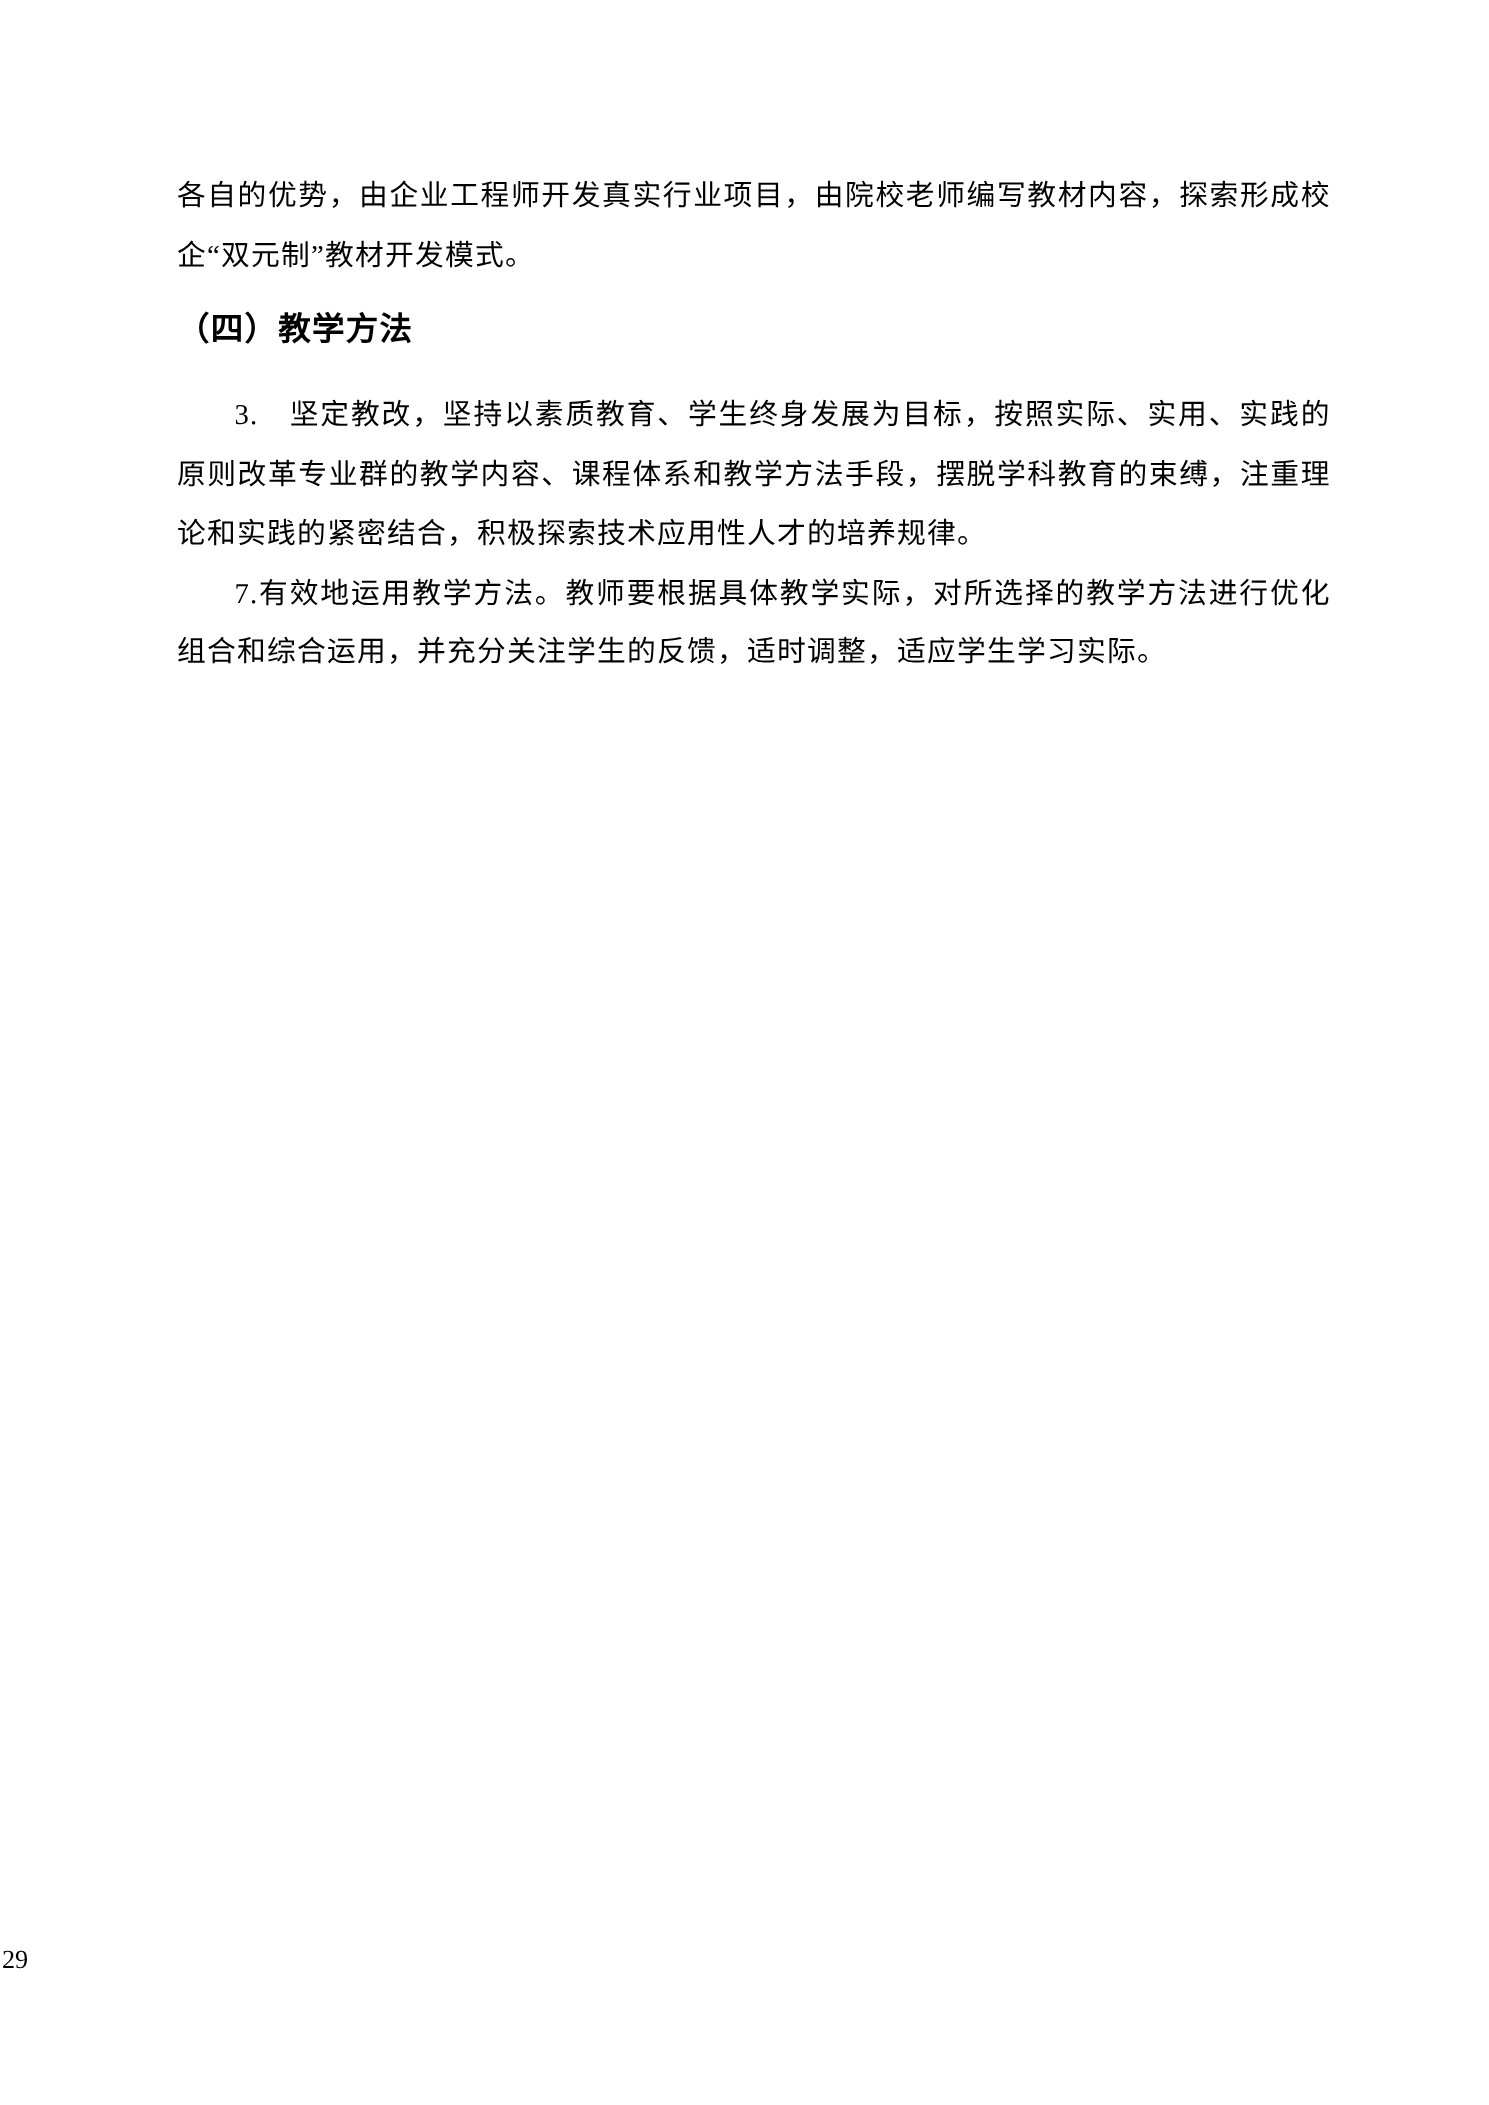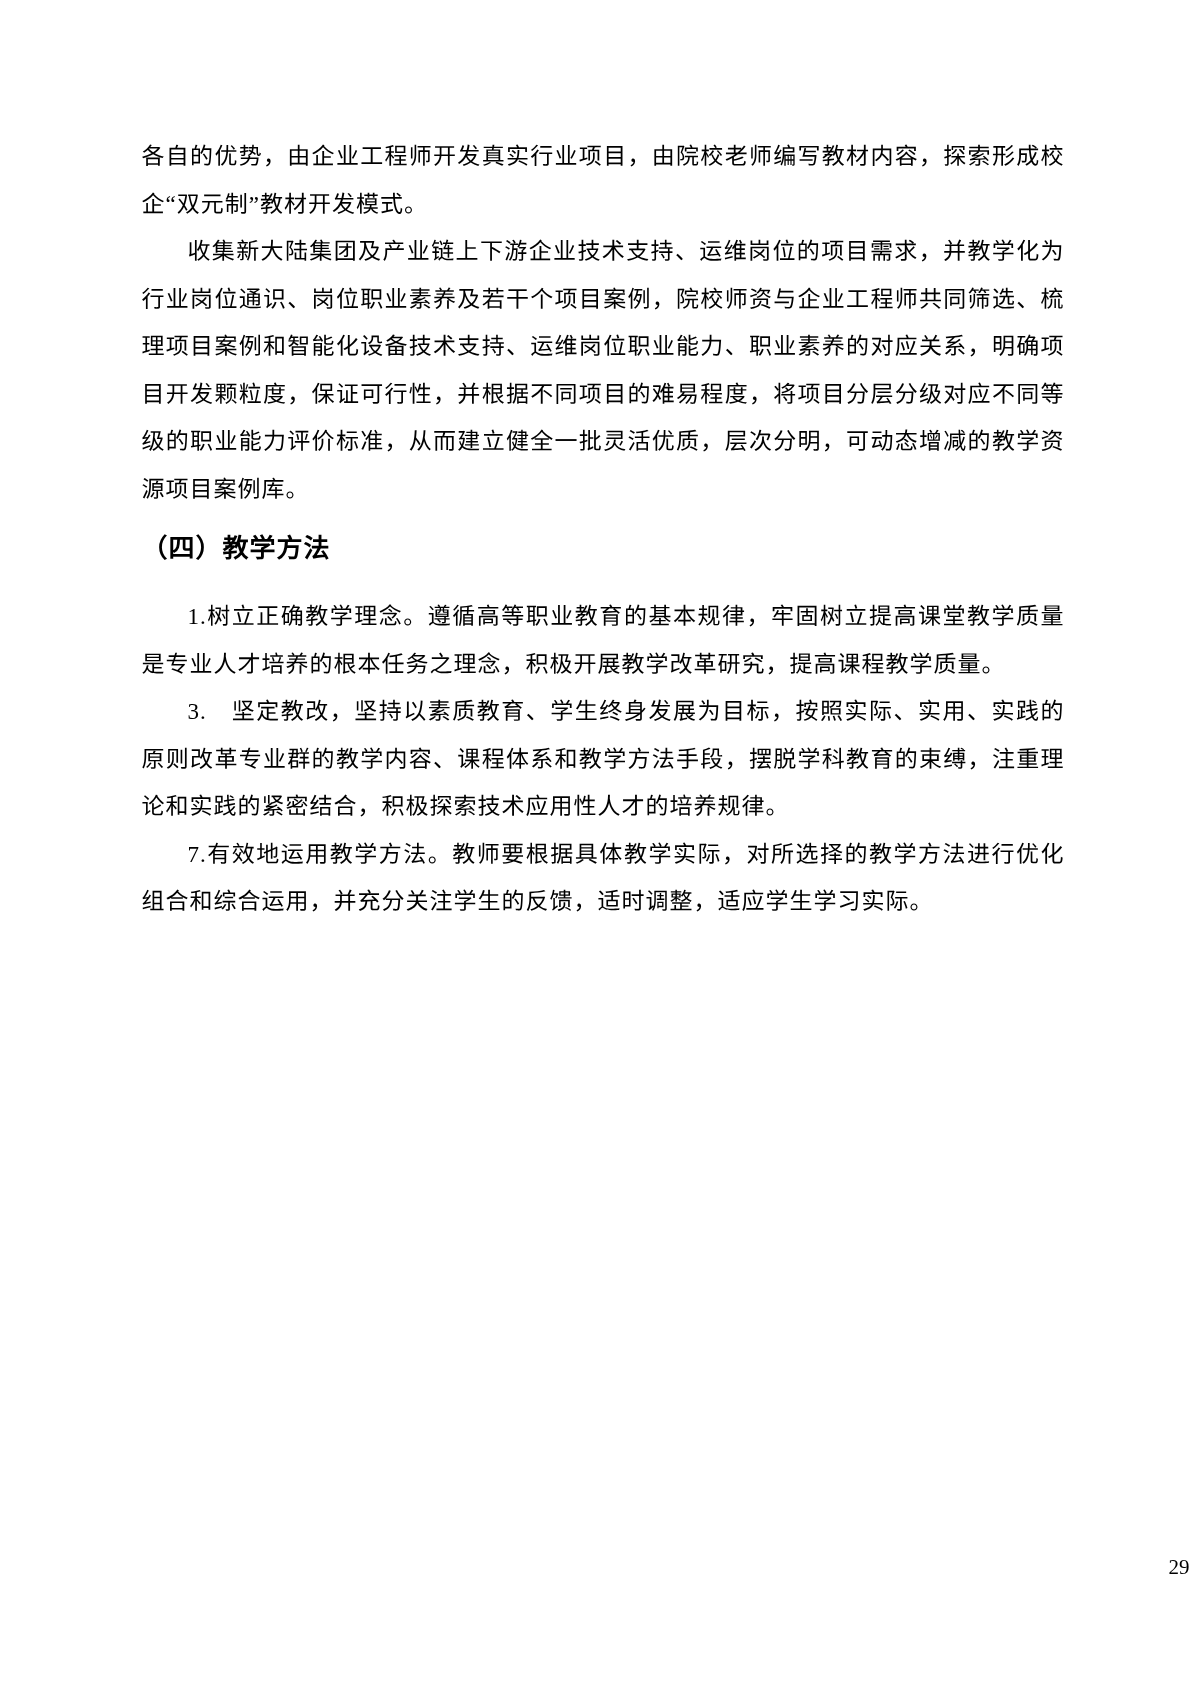--- a/index.html
+++ b/index.html
@@ -34,38 +34,36 @@
     font-weight: 700;
     letter-spacing: 1px;
     margin: 14px 0 24px 0;
     line-height: 42px;
   }
   .page-number {
     position: absolute;
     left: 0;
     right: 0;
     bottom: 104px;
-    text-align: right;
+    text-align: left;
     font-size: 21px;
     font-family: "Liberation Serif", "DejaVu Serif", serif;
   }
 </style>
 </head>
 <body>
 
 <div class="page">
   <div class="body-text">
 
     <p class="indent-none">各自的优势，由企业工程师开发真实行业项目，由院校老师编写教材内容，探索形成校企“双元制”教材开发模式。</p>
 
-    <p class="indent-2">收集新大陆集团及产业链上下游企业技术支持、运维岗位的项目需求，并教学化为行业岗位通识、岗位职业素养及若干个项目案例，院校师资与企业工程师共同筛选、梳理项目案例和智能化设备技术支持、运维岗位职业能力、职业素养的对应关系，明确项目开发颗粒度，保证可行性，并根据不同项目的难易程度，将项目分层分级对应不同等级的职业能力评价标准，从而建立健全一批灵活优质，层次分明，可动态增减的教学资源项目案例库。</p>
 
     <h2 class="section-heading">（四）教学方法</h2>
 
-    <p class="indent-2">1.树立正确教学理念。遵循高等职业教育的基本规律，牢固树立提高课堂教学质量是专业人才培养的根本任务之理念，积极开展教学改革研究，提高课程教学质量。</p>
 
 
     <p class="indent-2">3.　坚定教改，坚持以素质教育、学生终身发展为目标，按照实际、实用、实践的原则改革专业群的教学内容、课程体系和教学方法手段，摆脱学科教育的束缚，注重理论和实践的紧密结合，积极探索技术应用性人才的培养规律。</p>
 
     <p class="indent-2">7.有效地运用教学方法。教师要根据具体教学实际，对所选择的教学方法进行优化组合和综合运用，并充分关注学生的反馈，适时调整，适应学生学习实际。</p>
 
 
 
 
   </div>

